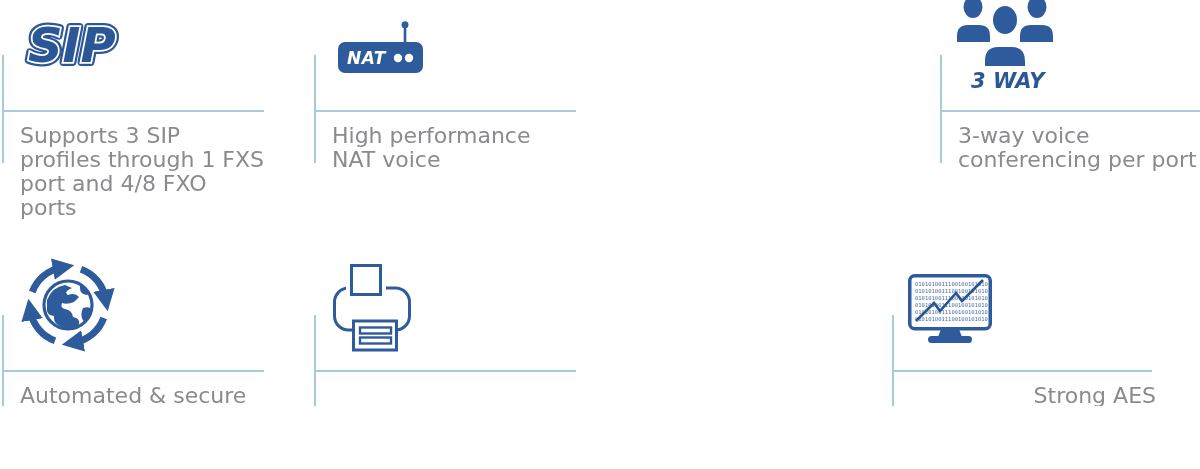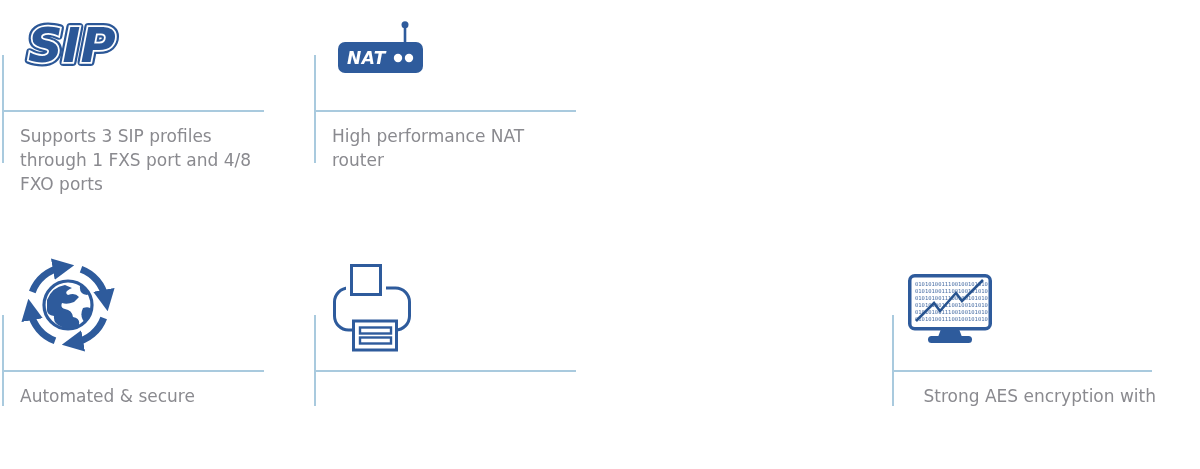--- a/index.html
+++ b/index.html
@@ -11,21 +11,21 @@
   html,body{margin:0;padding:0;background:#fff;}
   body{font-family:"DejaVu Sans","Liberation Sans",sans-serif;}
   .stage{position:relative;width:1200px;height:406px;background:#fff;overflow:hidden;}
   .cell{position:absolute;}
   .row1{top:0;height:240px;}
   .row2{top:260px;height:209px;text-decoration:underline;}
   .vline{position:absolute;left:0;top:55px;width:2px;height:108px;background:var(--line-blue);}
   .row2 .vline{height:110px;}
   .hline{position:absolute;left:0;right:0;top:110px;height:2px;background:var(--line-blue);}
   .desc{position:absolute;left:18px;top:124px;width:246px;margin:0;
-        font-size:17px;line-height:24px;color:var(--text-gray);}
+        font-size:22px;line-height:24px;color:var(--text-gray);}
   .iconbox{position:absolute;}
   svg{display:block;overflow:visible;}
   .sip-text{font-family:"DejaVu Sans",sans-serif;font-style:italic;font-weight:bold;font-size:48px;}
   .nat-text{font-family:"DejaVu Sans",sans-serif;font-style:italic;font-weight:bold;font-size:17px;letter-spacing:.5px;}
   .way-text{font-family:"DejaVu Sans",sans-serif;font-style:italic;font-weight:bold;font-size:21px;}
   .bin-text{font-family:"DejaVu Sans Mono","Liberation Mono",monospace;font-size:5.5px;letter-spacing:0;}
 </style>
 </head>
 <body>
 
@@ -49,24 +49,42 @@
     <div class="iconbox" style="left:24px;top:21px;">
       <svg width="86" height="52" viewBox="0 0 86 52">
         <circle cx="67" cy="3.8" r="3.5" fill="#2e5b9c"></circle>
         <rect x="65.7" y="5" width="2.6" height="17" fill="#2e5b9c"></rect>
         <rect x="0" y="21" width="85" height="31" rx="7" fill="#2e5b9c"></rect>
         <text class="nat-text" x="9" y="43" fill="#ffffff">NAT</text>
         <circle cx="60" cy="37" r="4.2" fill="#ffffff"></circle>
         <circle cx="71" cy="37" r="4.2" fill="#ffffff"></circle>
       </svg>
     </div>
-    <p class="desc">High performance NAT router</p>
+    <p class="desc">High performance NAT voice</p>
   </div>
 
 
+  <div class="cell row1" style="left:940px;width:260px;">
+    <div class="vline"></div>
+    <div class="hline"></div>
+    <div class="iconbox" style="left:16px;top:-6px;">
+      <svg width="98" height="98" viewBox="0 0 98 98">
+        <g fill="#2e5b9c">
+          <ellipse cx="17" cy="13" rx="9.5" ry="11"></ellipse>
+          <path d="M1,48 v-6 q0,-11 11,-11 h11 q11,0 11,11 v6 z"></path>
+          <ellipse cx="81" cy="13" rx="9.5" ry="11"></ellipse>
+          <path d="M64,48 v-6 q0,-11 11,-11 h11 q11,0 11,11 v6 z"></path>
+          <ellipse cx="49" cy="26" rx="14" ry="16" stroke="#ffffff" stroke-width="4"></ellipse>
+          <path d="M27,74 v-7 q0,-16 15,-16 h14 q15,0 15,16 v7 z" stroke="#ffffff" stroke-width="4"></path>
+        </g>
+        <text class="way-text" x="15" y="94" fill="#2b5797">3 WAY</text>
+      </svg>
+    </div>
+    <p class="desc">3-way voice conferencing per port</p>
+  </div>
 
   <div class="cell row2" style="left:2px;width:262px;">
     <div class="vline"></div>
     <div class="hline"></div>
     <div class="iconbox" style="left:18px;top:0px;">
       <svg width="96" height="92" viewBox="0 0 96 92">
         <defs>
           <clipPath id="gcp">
               <circle cx="48" cy="45" r="24"></circle>
             </clipPath>

